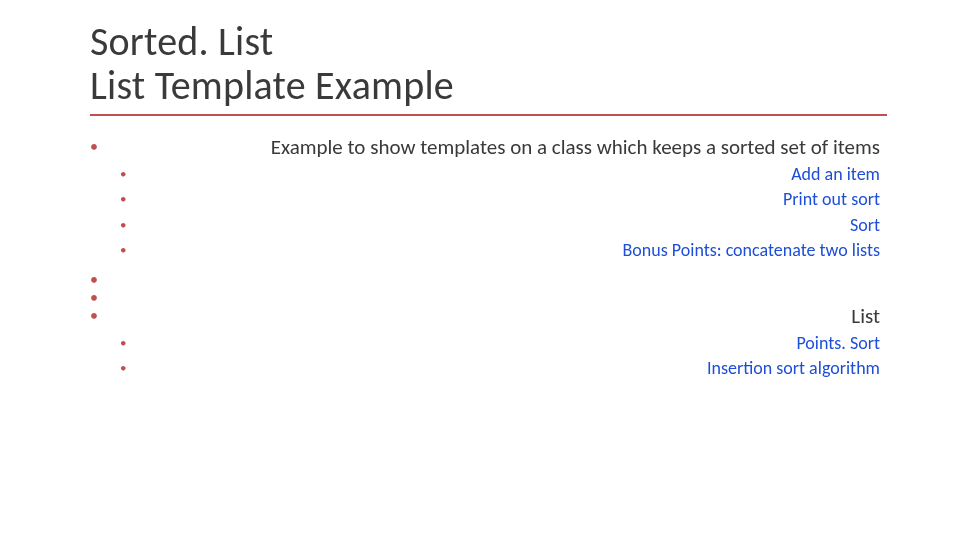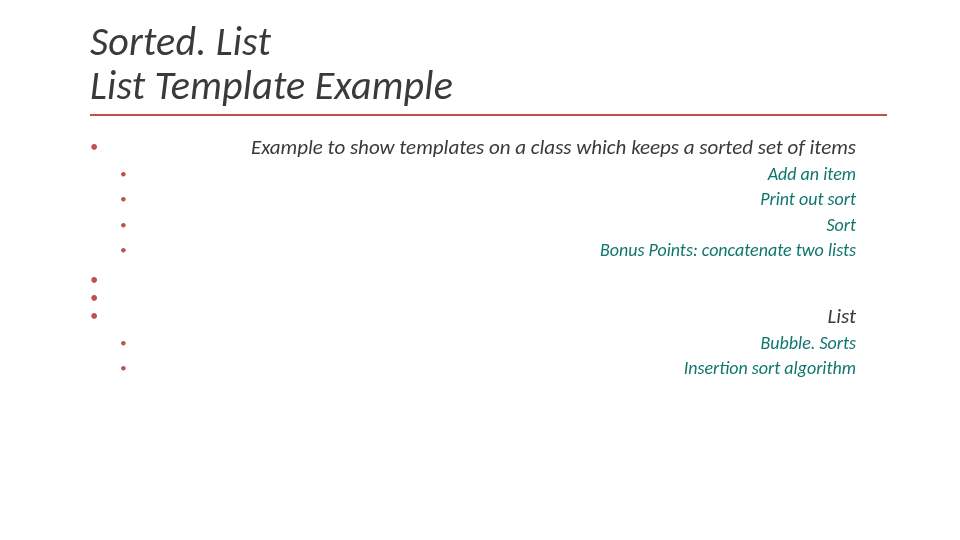--- a/index.html
+++ b/index.html
@@ -10,22 +10,21 @@
     background: #ffffff;
     font-family: "Calibri", "Segoe UI", sans-serif;
     color: #3a3a3a;
     overflow: hidden;
   }
   .slide {
     position: relative;
     width: 960px;
     height: 540px;
     box-sizing: border-box;
-    padding: 20px 104px 0 90px;
-    font-style: italic;
+    padding: 20px 80px 0 90px;
   }
   .title {
     font-family: "Calibri Light", "Calibri", "Segoe UI Light", sans-serif;
     font-weight: 300;
     font-size: 40px;
     line-height: 1.1;
     color: #3a3a3a;
     margin: 0 0 6px 0;
     letter-spacing: 0.2px;
   }
@@ -59,21 +58,21 @@
     line-height: 26px;
   }
   .lvl2 {
     margin-top: 2px;
   }
   .lvl2 > li {
     position: relative;
     padding-left: 18px;
     margin-left: 12px;
     font-size: 18px;
-    color: #0f766e;
+    color: #1d4ed8;
     line-height: 1.4;
   }
   .lvl2 > li::before {
     content: "•";
     position: absolute;
     left: 0;
     top: 0;
     color: #c0504d;
     font-size: 13px;
     line-height: 24px;
@@ -106,20 +105,20 @@
     </li>
 
     <li class="gap" style="padding:0"></li>
 
 
     <li class="gap" style="padding:0"></li>
 
     <li>
       <span>List</span>
       <ul class="lvl2">
-        <li><span>Bubble. Sorts</span></li>
+        <li><span>Points. Sort</span></li>
         <li><span>Insertion sort algorithm</span></li>
       </ul>
     </li>
 
   </ul>
 
 </div>
 
 </body></html>

